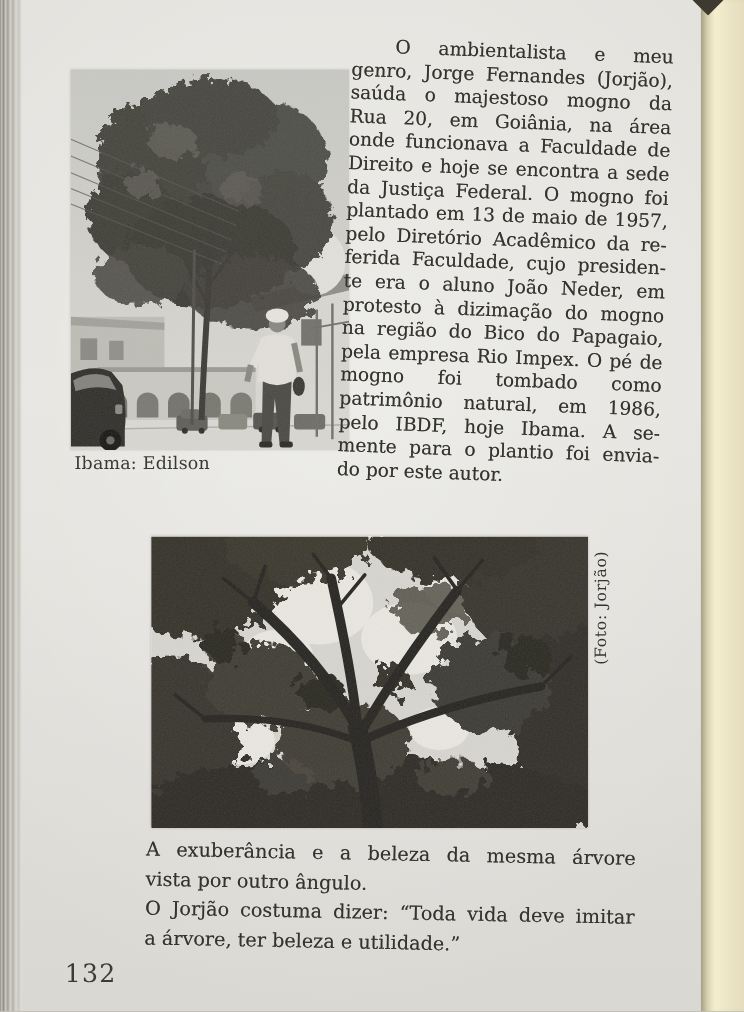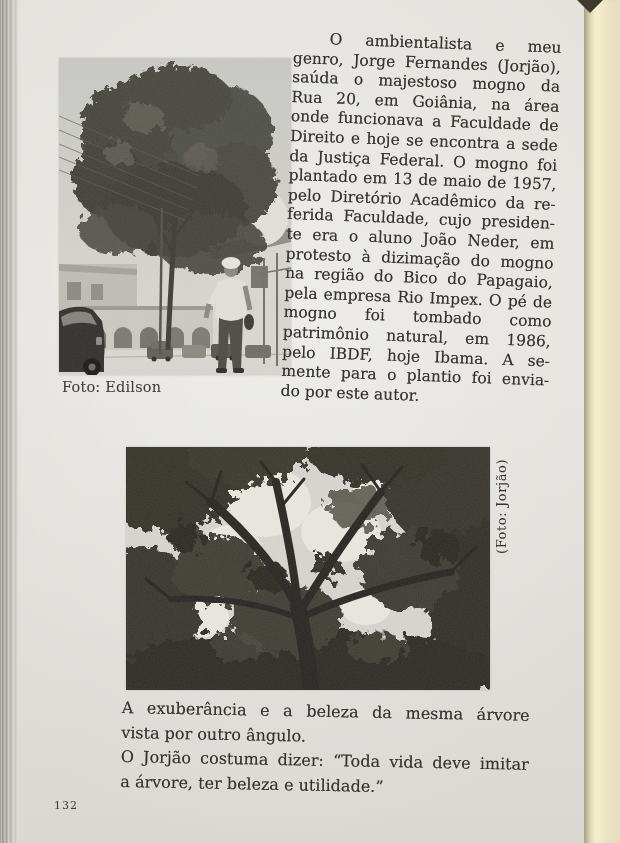--- a/index.html
+++ b/index.html
@@ -65,21 +65,21 @@
 
   .caption-block {
     position:absolute; left:122px; top:696px; width:408px;
     transform:rotate(1.1deg); transform-origin:0 0;
     font-size:16px; line-height:24.5px;
     text-shadow:0 0 0.5px rgba(44,43,38,0.5);
   }
 
   .page-number {
     position:absolute; left:54px; top:799px;
-    font-size:11px; color:#3c3b36; letter-spacing:1px;
+    font-size:21px; color:#3c3b36; letter-spacing:1px;
   }
 </style>
 </head>
 <body>
 
 <div class="page">
 
   <div class="edge-left"></div>
   <div class="edge-right"></div>
   <div class="corner-notch"></div>
@@ -195,21 +195,21 @@
         <ellipse cx="190" cy="264" rx="5" ry="8" fill="#3a3934"></ellipse>
         <path d="M160,260 L159,312 L167,312 L170,274 L174,312 L182,312 L184,260 Q172,266 160,260 Z" fill="#4a4944"></path>
         <rect x="157" y="310" width="11" height="5" rx="2" fill="#2b2a26"></rect>
         <rect x="174" y="310" width="11" height="5" rx="2" fill="#2b2a26"></rect>
       </g>
 
       <rect x="0" y="0" width="232" height="317" filter="url(#noise1)" opacity="0.16"></rect>
     </svg>
   </div>
 
-  <div class="photo1-caption">Foto: Edilson</div>
+  <div class="photo1-caption">Ibama: Edilson</div>
 
   <div class="body-col">
       <div class="line indent">O ambientalista e meu</div>
       <div class="line">genro, Jorge Fernandes (Jorjão),</div>
       <div class="line">saúda o majestoso mogno da</div>
       <div class="line">Rua 20, em Goiânia, na área</div>
       <div class="line">onde funcionava a Faculdade de</div>
       <div class="line">Direito e hoje se encontra a sede</div>
       <div class="line">da Justiça Federal. O mogno foi</div>
       <div class="line">plantado em 13 de maio de 1957,</div>

